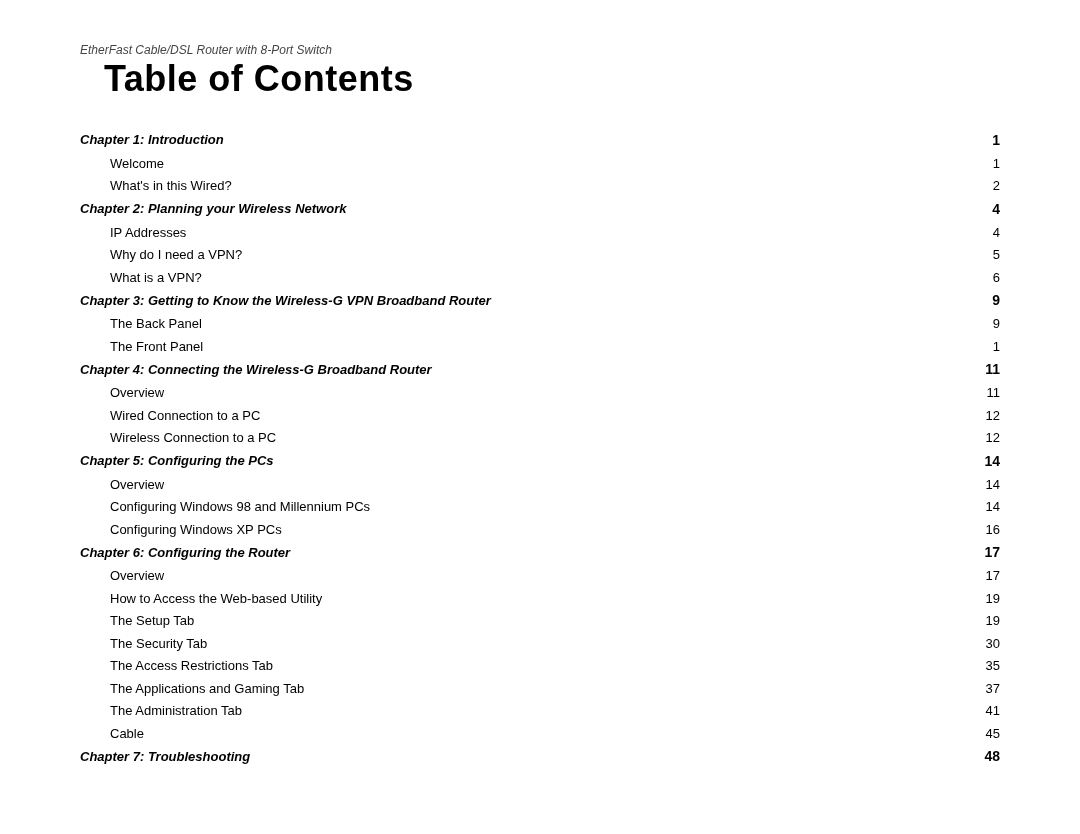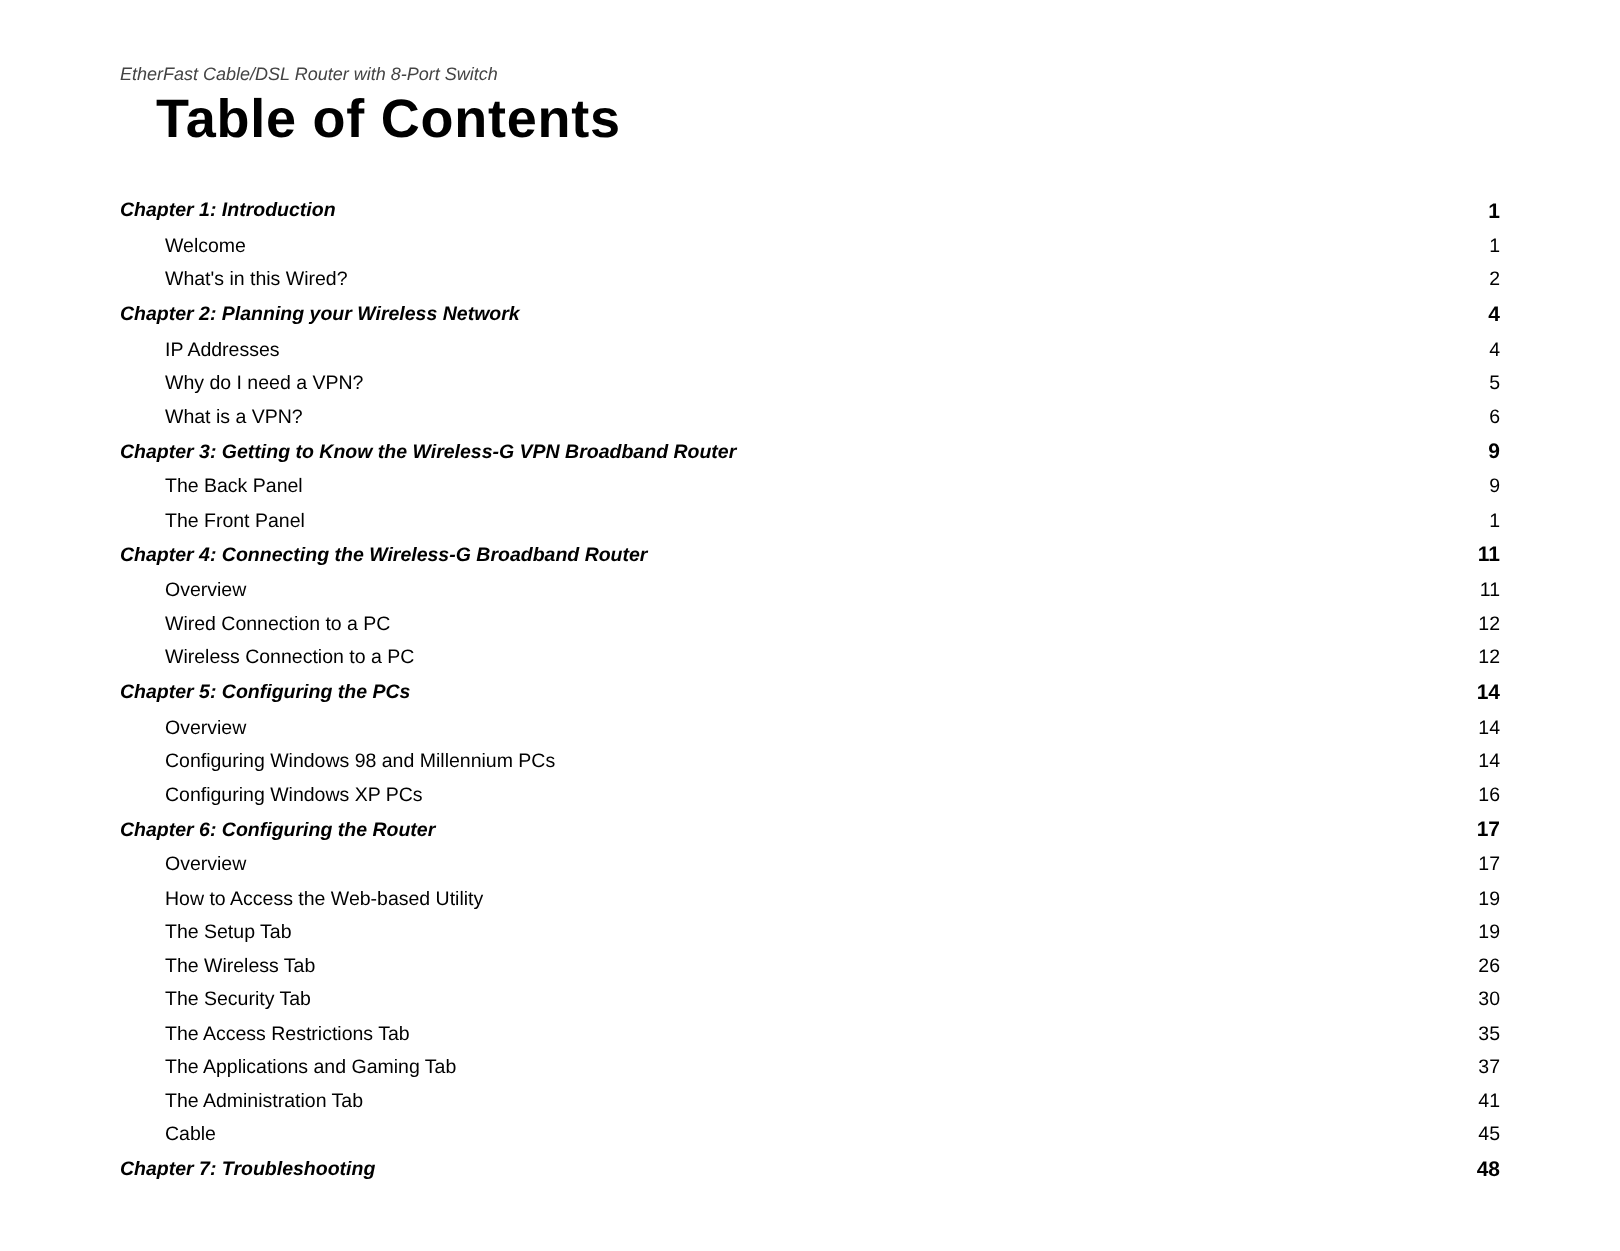--- a/index.html
+++ b/index.html
@@ -168,24 +168,20 @@
       </tr>
       <tr>
         <td class="entry-label">How to Access the Web-based Utility</td>
         <td class="page-num">19</td>
       </tr>
       <tr>
         <td class="entry-label">The Setup Tab</td>
         <td class="page-num">19</td>
       </tr>
       <tr>
-        <td class="entry-label">The Wireless Tab</td>
-        <td class="page-num">26</td>
-      </tr>
-      <tr>
         <td class="entry-label">The Security Tab</td>
         <td class="page-num">30</td>
       </tr>
       <tr>
         <td class="entry-label">The Access Restrictions Tab</td>
         <td class="page-num">35</td>
       </tr>
       <tr>
         <td class="entry-label">The Applications and Gaming Tab</td>
         <td class="page-num">37</td>

